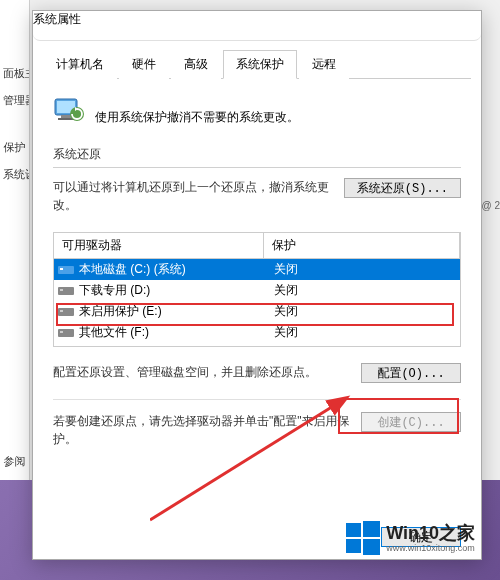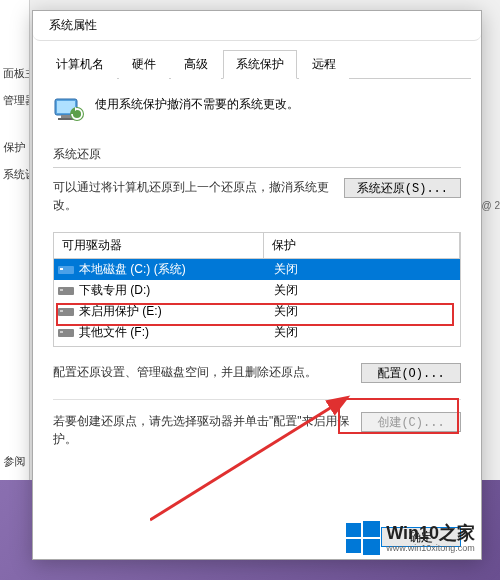--- a/index.html
+++ b/index.html
@@ -5,30 +5,30 @@
   * { box-sizing: border-box; margin: 0; padding: 0; }
   body { width: 500px; height: 580px; font-family: 'Microsoft YaHei', 'Segoe UI', sans-serif; font-size: 12px; background: #f0f0f0; position: relative; overflow: hidden; }
   
   .bg-left { position: absolute; left: 0; top: 0; width: 30px; height: 580px; background: #fff; border-right: 1px solid #d0d0d0; }
   .bg-item { padding: 6px 3px; font-size: 11px; color: #333; text-align: center; white-space: nowrap; overflow: hidden; }
   .bg-bottom { position: absolute; left: 0; bottom: 0; width: 500px; height: 100px; background: linear-gradient(135deg, #8a6fb0, #6a4f90); }
   .bg-right { position: absolute; right: 0; top: 200px; font-size: 10px; color: #666; }
   
   .dialog { position: absolute; left: 32px; top: 10px; width: 450px; height: 550px; background: #fff; border: 1px solid #aaa; box-shadow: 0 4px 20px rgba(0,0,0,0.25); }
   
-  .titlebar { height: 30px; display: flex; align-items: center; padding: 0 16px; border-bottom: 1px solid #e0e0e0; border-radius: 7px; }
+  .titlebar { height: 30px; display: flex; padding: 0 0; border-bottom: 1px solid #e0e0e0; border-radius: 7px; }
   .titlebar-text { font-size: 12px; color: #000; }
   
   .tabs { display: flex; margin: 8px 10px 0 10px; border-bottom: 1px solid #ccc; }
   .tab { padding: 5px 12px; border: 1px solid transparent; border-bottom: none; margin-right: 2px; font-size: 12px; cursor: pointer; position: relative; top: 1px; background: #fff; }
   .tab.active { border-color: #ccc; border-bottom: 1px solid #fff; }
   
   .content { padding: 15px 20px; }
   
-  .intro { display: flex; align-items: flex-start; gap: 10px; margin-bottom: 20px; }
+  .intro { display: flex; align-items: flex-end; gap: 10px; margin-bottom: 20px; }
   .intro-icon { width: 32px; height: 32px; flex-shrink: 0; }
   .intro-text { font-size: 12px; color: #000; padding-top: 2px; }
   
   .section { margin-bottom: 18px; }
   .section-title { font-size: 12px; color: #333; padding-bottom: 4px; border-bottom: 1px solid #d0d0d0; margin-bottom: 10px; }
   
   .section-row { display: flex; align-items: flex-start; gap: 10px; }
   .section-text { flex: 1; font-size: 12px; color: #333; line-height: 1.5; }
   .btn { min-width: 100px; height: 20px; border: 1px solid #aaa; background: #e8e8e8; font-size: 12px; cursor: pointer; padding: 0 12px; font-family: Liberation Mono, monospace; }
   .btn:disabled { color: #999; background: #f0f0f0; }

